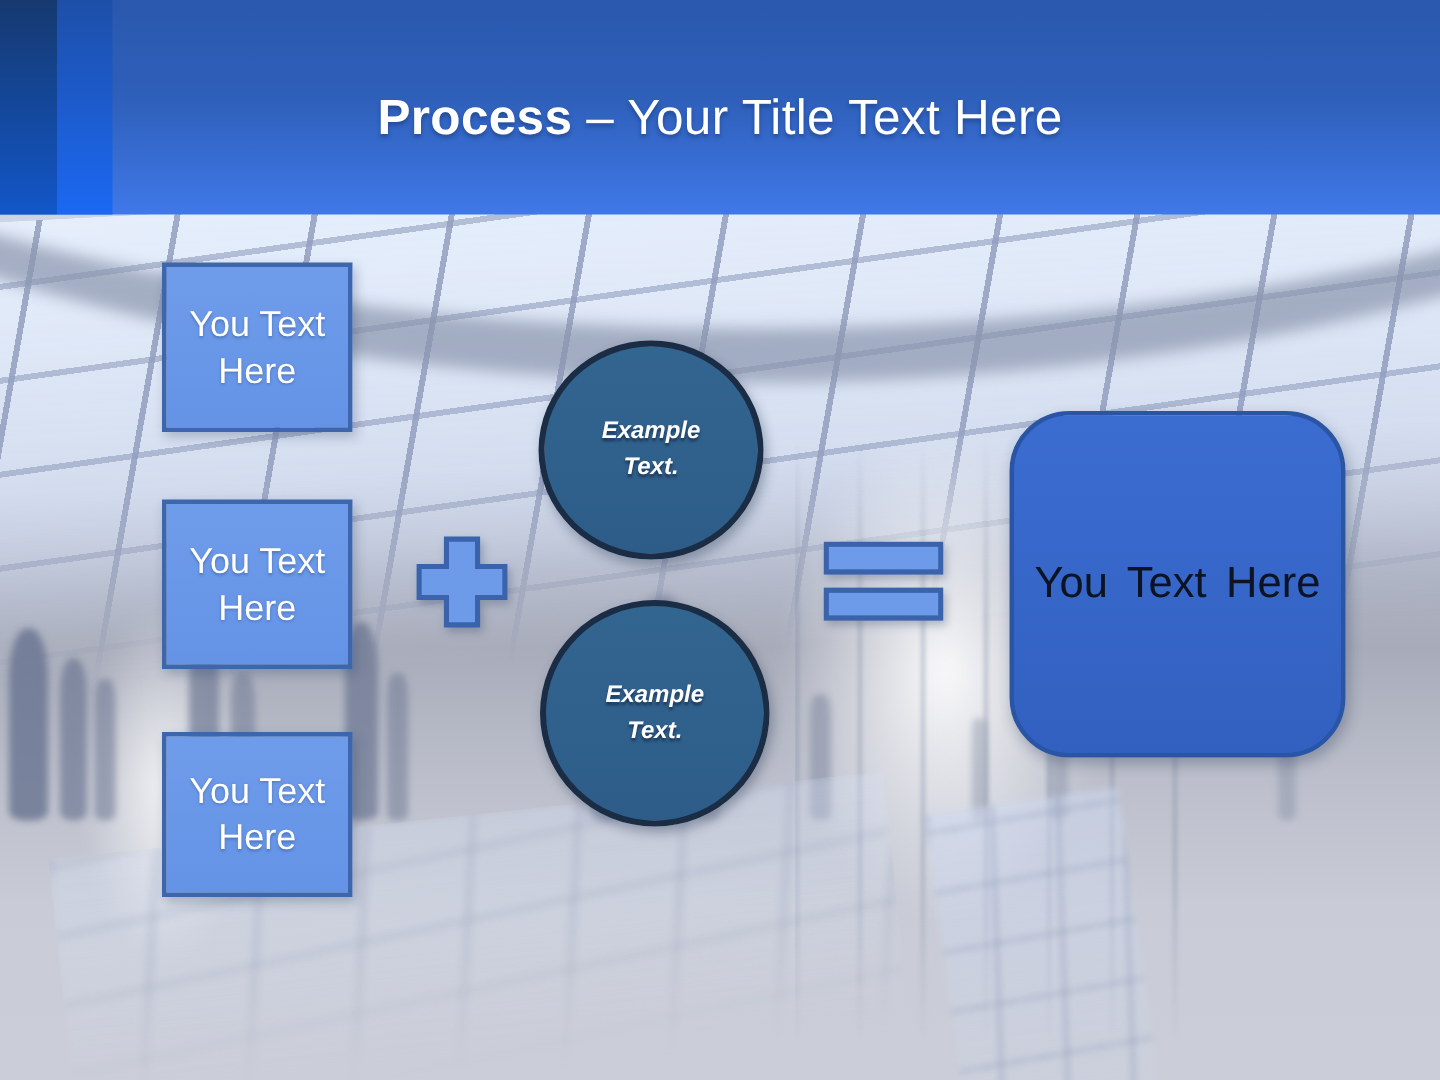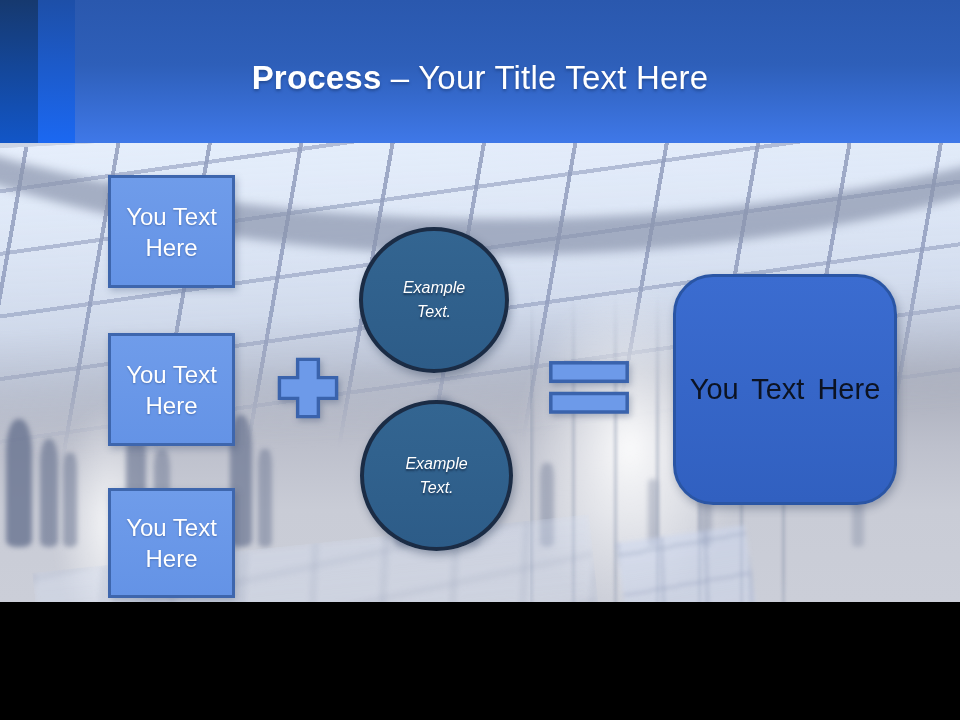--- a/index.html
+++ b/index.html
@@ -1,19 +1,19 @@
 <!DOCTYPE html>
 <html><head>
 <meta charset="utf-8">
 <style>
   * { margin:0; padding:0; box-sizing:border-box; }
   html,body { width:960px; height:720px; }
   body { font-family:"Liberation Sans","DejaVu Sans",sans-serif; background:#000; }
 
-  .slide { position:relative; width:960px; height:602px; overflow:hidden; background:#c9ccd6; }
+  .slide { position:relative; width:960px; height:720px; overflow:hidden; background:#c9ccd6; }
 
   
   .photo { position:absolute; left:0; right:0; top:143px; bottom:0; z-index:0;
     background:linear-gradient(180deg,#ccd4e4 0%,#d6deee 6%,#c6ccdc 26%,#aeb3c3 40%,
                #a8acba 50%,#bdc0cc 66%,#c9ccd6 80%,#cbced8 100%); }
   .ph-windows { position:absolute; left:-60px; right:-60px; top:-20px; height:330px;
     transform:rotate(-3deg);
     background:
       repeating-linear-gradient(103deg, rgba(146,158,190,.85) 0 4px, transparent 4px 90px),
       repeating-linear-gradient(355deg, rgba(146,158,190,.6) 0 4px, transparent 4px 62px),
@@ -89,21 +89,21 @@
   #box1 { top:175px; } #box2 { top:333px; } #box3 { top:488px; height:110px; }
 
   .op { filter:drop-shadow(2px 3px 3px rgba(40,60,100,.3)); }
   #plus { left:277px; top:357px; width:62px; height:62px; }
   #equals { left:549px; top:361px; width:80px; height:53px; }
 
   .circle { width:150px; height:146px; border-radius:50%;
     background:linear-gradient(180deg,#336591,#2d5c88);
     border:4px solid #1b2c45; box-shadow:2px 4px 8px rgba(30,45,75,.35);
     display:flex; align-items:center; justify-content:center; text-align:center;
-    color:#fff; font-size:16px; font-weight:400; font-style:italic; line-height:24px;
+    color:#fff; font-size:16px; font-weight:700; font-style:italic; line-height:24px;
     text-shadow:0 2px 2px rgba(0,10,30,.5); }
   .circle .lbl { width:80px; }
   #circle1 { left:359px; top:227px; }
   #circle2 { left:360px; top:400px; width:153px; height:151px; }
 
   .result-box { left:673px; top:274px; width:224px; height:231px;
     background:linear-gradient(180deg,#3b6cd0,#3160c0);
     border:3px solid #2a55a4; border-radius:40px;
     box-shadow:2px 4px 9px rgba(30,45,80,.3);
     display:flex; align-items:center; justify-content:center;

